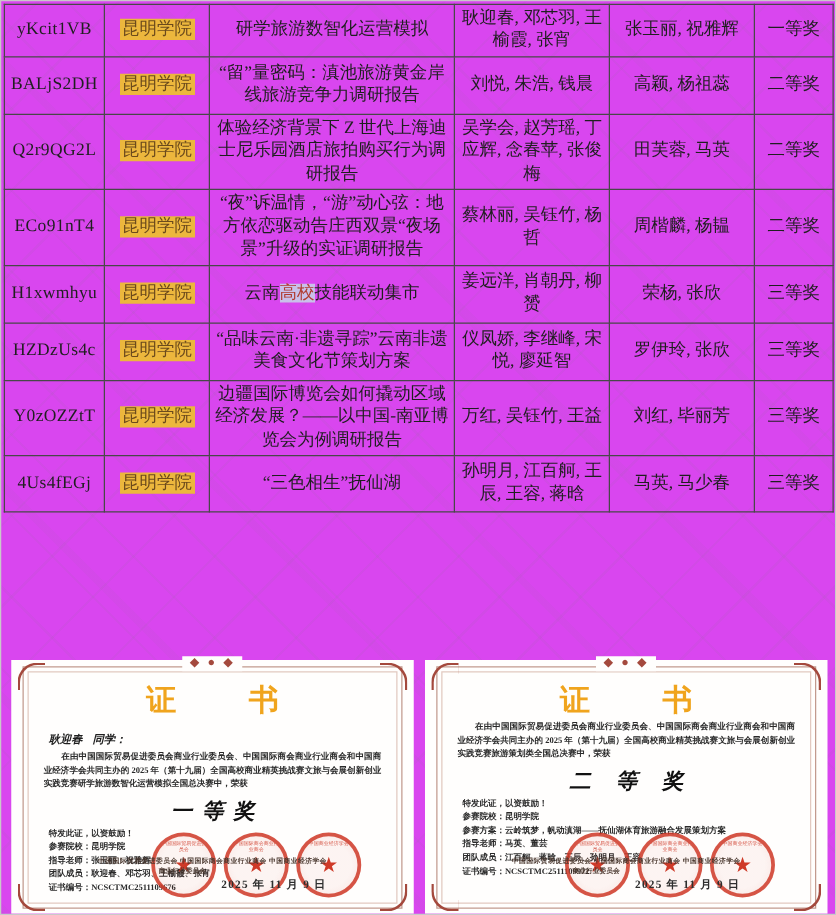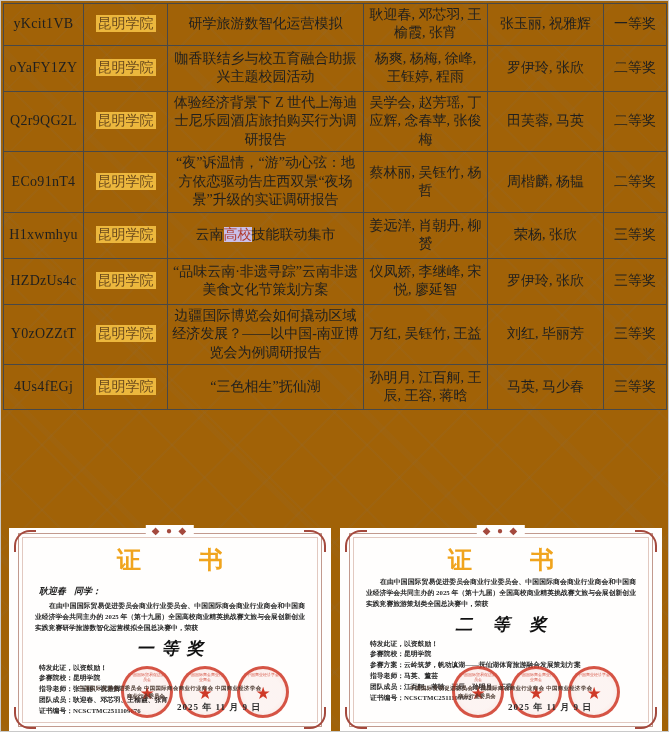--- a/index.html
+++ b/index.html
@@ -1,18 +1,18 @@
 <!DOCTYPE html>
 <html><head>
 <meta charset="utf-8">
 <style>
   * { margin:0; padding:0; box-sizing:border-box; }
   html,body { background:#fff; }
   .page {
-    position:relative; width:669px; height:732px; background:#a16207;
+    position:relative; width:669px; height:732px; background:#d946ef;
     border:1px solid #c9c9c9; overflow:hidden;
     font-family:"Liberation Serif", serif; color:#1f1f1f;
   }
   
   .watermark {
     position:absolute; inset:0; pointer-events:none; z-index:0;
     background:
       repeating-linear-gradient(45deg,  rgba(120,120,125,.07) 0 2px, transparent 2px 46px),
       repeating-linear-gradient(-45deg, rgba(120,120,125,.07) 0 2px, transparent 2px 46px),
       repeating-linear-gradient(45deg,  rgba(120,120,125,.05) 0 6px, transparent 6px 120px);
@@ -110,25 +110,25 @@
     <tbody id="rows">
         <tr style="height: 38px;">
           <td class="c-id">yKcit1VB</td>
           <td class="c-school"><span class="hl-school">昆明学院</span></td>
           <td class="c-title"><span>研学旅游数智化运营模拟</span></td>
           <td class="c-members">耿迎春, 邓芯羽, 王榆霞, 张宵</td>
           <td class="c-advisors">张玉丽, 祝雅辉</td>
           <td class="c-award">一等奖</td>
         </tr>
         <tr style="height: 46px;">
-          <td class="c-id">oYaFY1ZY</td>
-          <td class="c-school"><span class="hl-school">昆明学院</span></td>
-          <td class="c-title"><span>咖香联结乡与校五育融合助振兴主题校园活动</span></td>
-          <td class="c-members">杨爽, 杨梅, 徐峰, 王钰婷, 程雨</td>
-          <td class="c-advisors">罗伊玲, 张欣</td>
+          <td class="c-id">BALjS2DH</td>
+          <td class="c-school"><span class="hl-school">昆明学院</span></td>
+          <td class="c-title"><span>“留”量密码：滇池旅游黄金岸线旅游竞争力调研报告</span></td>
+          <td class="c-members">刘悦, 朱浩, 钱晨</td>
+          <td class="c-advisors">高颖, 杨祖蕊</td>
           <td class="c-award">二等奖</td>
         </tr>
         <tr style="height: 59px;">
           <td class="c-id">Q2r9QG2L</td>
           <td class="c-school"><span class="hl-school">昆明学院</span></td>
           <td class="c-title"><span>体验经济背景下 Z 世代上海迪士尼乐园酒店旅拍购买行为调研报告</span></td>
           <td class="c-members">吴学会, 赵芳瑶, 丁应辉, 念春苹, 张俊梅</td>
           <td class="c-advisors">田芙蓉, 马英</td>
           <td class="c-award">二等奖</td>
         </tr>

